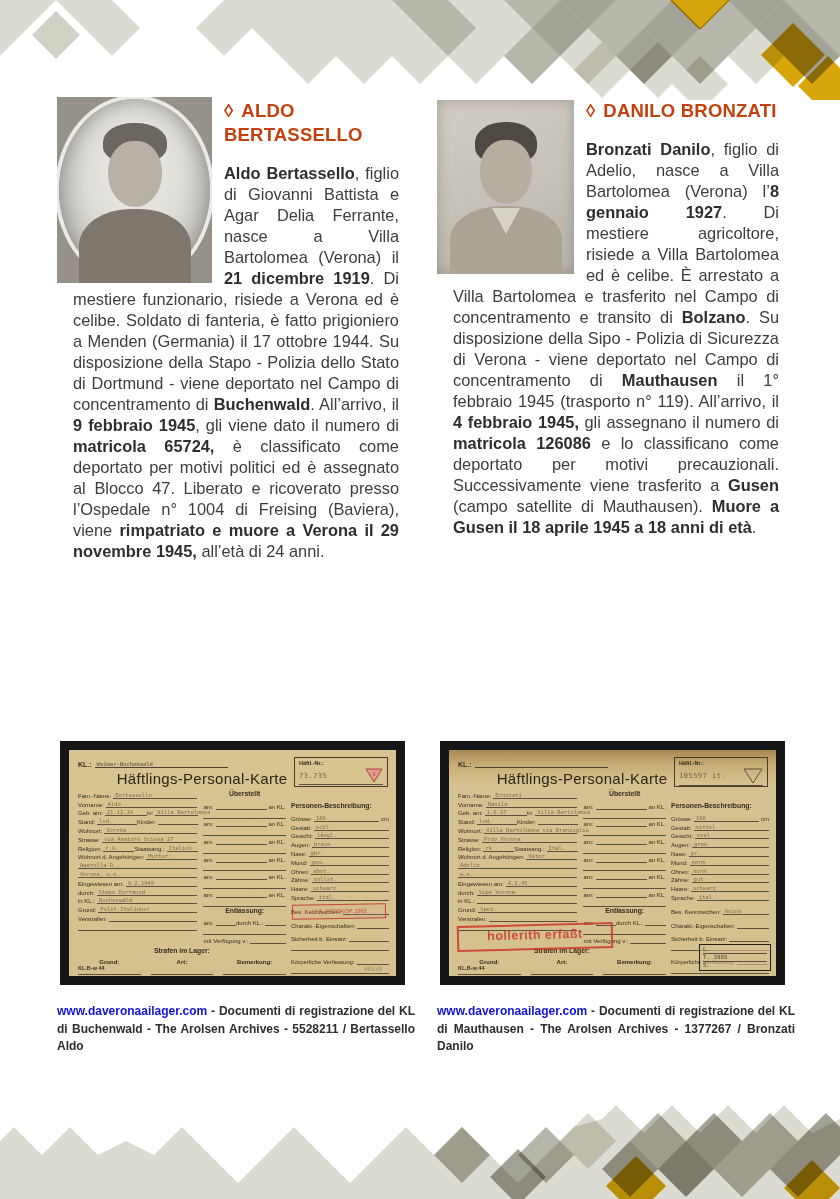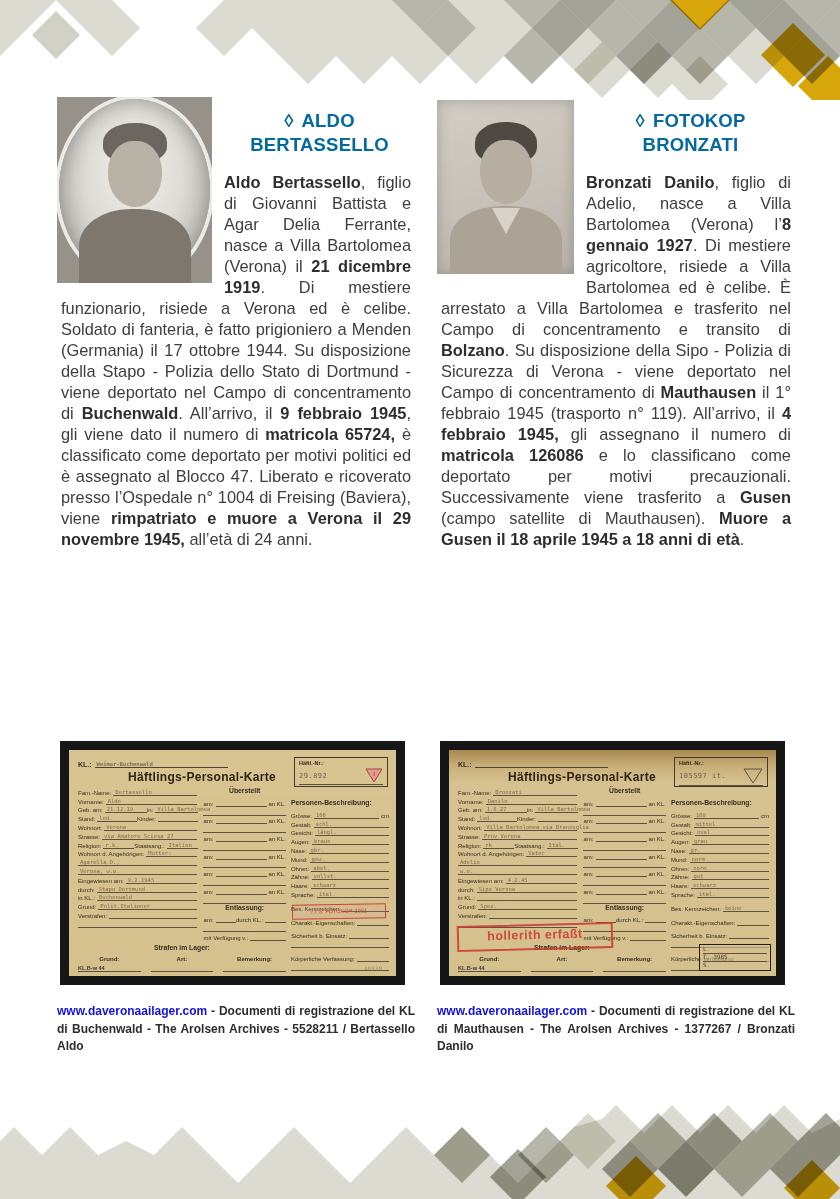--- a/index.html
+++ b/index.html
@@ -6,24 +6,24 @@
   .page{position:relative;width:840px;height:1199px;background:#ffffff;overflow:hidden;
         font-family:"Liberation Sans",sans-serif;}
   svg.deco{position:absolute;left:0;display:block;}
   svg.deco polygon{mix-blend-mode:multiply;}
 
   
   .profile{position:absolute;top:97px;width:358px;text-align:justify;
            font-size:16.4px;line-height:21px;color:#3d3d3d;}
   .profile-left{left:57px;}
   .profile-right{left:437px;}
-  .ptitle{margin:12px 0 15px 0;font-size:18.5px;line-height:24px;color:#0369a1;
-          font-weight:bold;letter-spacing:.2px;text-align:center;}
+  .ptitle{margin:2px 0 15px 0;font-size:18.5px;line-height:24px;color:#c2410c;
+          font-weight:bold;letter-spacing:.2px;text-align:left;}
   .diamond{margin-right:8px;font-weight:bold;}
-  .bio{margin:4px;}
+  .bio{margin:16px;}
   .bio b{color:#2e2e2e;}
 
   
   .portrait{float:left;position:relative;overflow:hidden;}
   .portrait-oval{width:155px;height:186px;margin:0 12px 6px 0;background:#979289;}
   .portrait-oval .ph-field{position:absolute;inset:2px;border-radius:50%;
       background:radial-gradient(ellipse at 50% 38%,#efeeea 0%,#dddcd6 45%,#c2c0ba 78%,#aeaca6 100%);
       box-shadow:0 0 0 4px #eceae6, inset 0 0 22px rgba(60,60,60,.45);}
   .portrait-rect{width:137px;height:174px;margin:3px 12px 6px 0;
       background:linear-gradient(160deg,#d3cec6 0%,#c6c1b8 55%,#b9b4aa 100%);
@@ -49,21 +49,21 @@
               color:#352c1d;}
   .kl-row{display:flex;align-items:flex-end;width:150px;height:12px;font-size:7px;font-weight:bold;}
   .kl-label{margin-right:3px;}
   .kl-line{flex:1;position:relative;border-bottom:1px solid #4c4132;}
   .nr-box{position:absolute;top:7px;right:8px;width:94px;height:30px;border:1.5px solid #463b29;
           padding:2px 4px;box-sizing:border-box;}
   .nr-label{font-size:5.5px;font-weight:bold;}
   .nr-val-row{display:flex;align-items:center;justify-content:space-between;margin-top:2px;
               border-bottom:.8px solid #5d5040;padding-bottom:1px;}
   .nr-val{font-family:"DejaVu Sans Mono",monospace;font-size:7px;color:#6f6willem048;color:#6f6048;letter-spacing:.5px;}
-  .card-title{margin:2px 0 3px 14px;width:220px;text-align:center;font-size:12px;font-weight:bold;
+  .card-title{margin:2px 0 3px 14px;width:220px;text-align:center;font-size:15px;font-weight:normal;
               color:#2d2516;letter-spacing:.3px;}
   .card-cols{display:flex;}
   .card-main{width:214px;}
   .cols{display:flex;gap:6px;}
   .col1{flex:1.45;min-width:0;}
   .col2{flex:1;min-width:0;}
   .col3{width:101px;margin-left:5px;padding-top:12px;}
   .frow{display:flex;align-items:flex-end;height:8.8px;font-size:6px;white-space:nowrap;}
   .flabel{margin-right:2px;flex:none;}
   .flabel:last-child{margin-left:2px;margin-right:0;}
@@ -183,36 +183,36 @@
     <p class="bio"><b>Aldo Bertassello</b><span>, figlio di Giovanni Battista e Agar Delia Ferrante, nasce a Villa Bartolomea (Verona) il </span><b>21 dicembre 1919</b><span>. Di mestiere funzionario, risiede a Verona ed è celibe. Soldato di fanteria, è fatto prigioniero a Menden (Germania) il 17 ottobre 1944. Su disposizione della Stapo - Polizia dello Stato di Dortmund - viene deportato nel Campo di concentramento di </span><b>Buchenwald</b><span>. All’arrivo, il </span><b>9 febbraio 1945</b><span>, gli viene dato il numero di </span><b>matricola 65724,</b><span> è classificato come deportato per motivi politici ed è assegnato al Blocco 47. Liberato e ricoverato presso l’Ospedale n° 1004 di Freising (Baviera), viene </span><b>rimpatriato e muore a Verona il 29 novembre 1945,</b><span> all’età di 24 anni.</span></p>
   </div>
 
   <div class="profile profile-right">
     <div class="portrait portrait-rect">
       <div class="ph-torso"></div>
       <div class="ph-lapel"></div>
       <div class="ph-hair"></div>
       <div class="ph-face"></div>
     </div>
-    <h2 class="ptitle"><span class="diamond">◊</span><span>FOTOKOP BRONZATI</span></h2>
+    <h2 class="ptitle"><span class="diamond">◊</span><span>DANILO BRONZATI</span></h2>
     <p class="bio"><b>Bronzati Danilo</b><span>, figlio di Adelio, nasce a Villa Bartolomea (Verona) l’</span><b>8 gennaio 1927</b><span>. Di mestiere agricoltore, risiede a Villa Bartolomea ed è celibe. È arrestato a Villa Bartolomea e trasferito nel Campo di concentramento e transito di </span><b>Bolzano</b><span>. Su disposizione della Sipo - Polizia di Sicurezza di Verona - viene deportato nel Campo di concentramento di </span><b>Mauthausen</b><span> il 1° febbraio 1945 (trasporto n° 119). All’arrivo, il </span><b>4 febbraio 1945,</b><span> gli assegnano il numero di </span><b>matricola 126086</b><span> e lo classificano come deportato per motivi precauzionali. Successivamente viene trasferito a </span><b>Gusen</b><span> (campo satellite di Mauthausen). </span><b>Muore a Gusen il 18 aprile 1945 a 18 anni di età</b><span>.</span></p>
   </div>
 
   <div class="card card-b" style="left:60px">
     <div class="card-inner">
       <div class="kl-row">
         <span class="kl-label">KL.:</span>
         <span class="kl-line">
             <span class="ftyped">Weimar-Buchenwald</span>
           </span>
       </div>
       <div class="nr-box">
         <div class="nr-label">Häftl.-Nr.:</div>
         <div class="nr-val-row">
-          <span class="nr-val">29.892</span>
+          <span class="nr-val">73.735</span>
           <svg class="tri" width="18" height="15" viewBox="0 0 18 15">
             <polygon points="1,1 17,1 9,14" fill="#e59a90" stroke="#a6453c" stroke-width="1"></polygon>
             <text x="9" y="8" font-size="6" fill="#7c2f28" text-anchor="middle">I</text>
           </svg>
         </div>
       </div>
       <div class="card-title">Häftlings-Personal-Karte</div>
       <div class="card-cols">
         <div class="card-main">
           <div class="cols">

